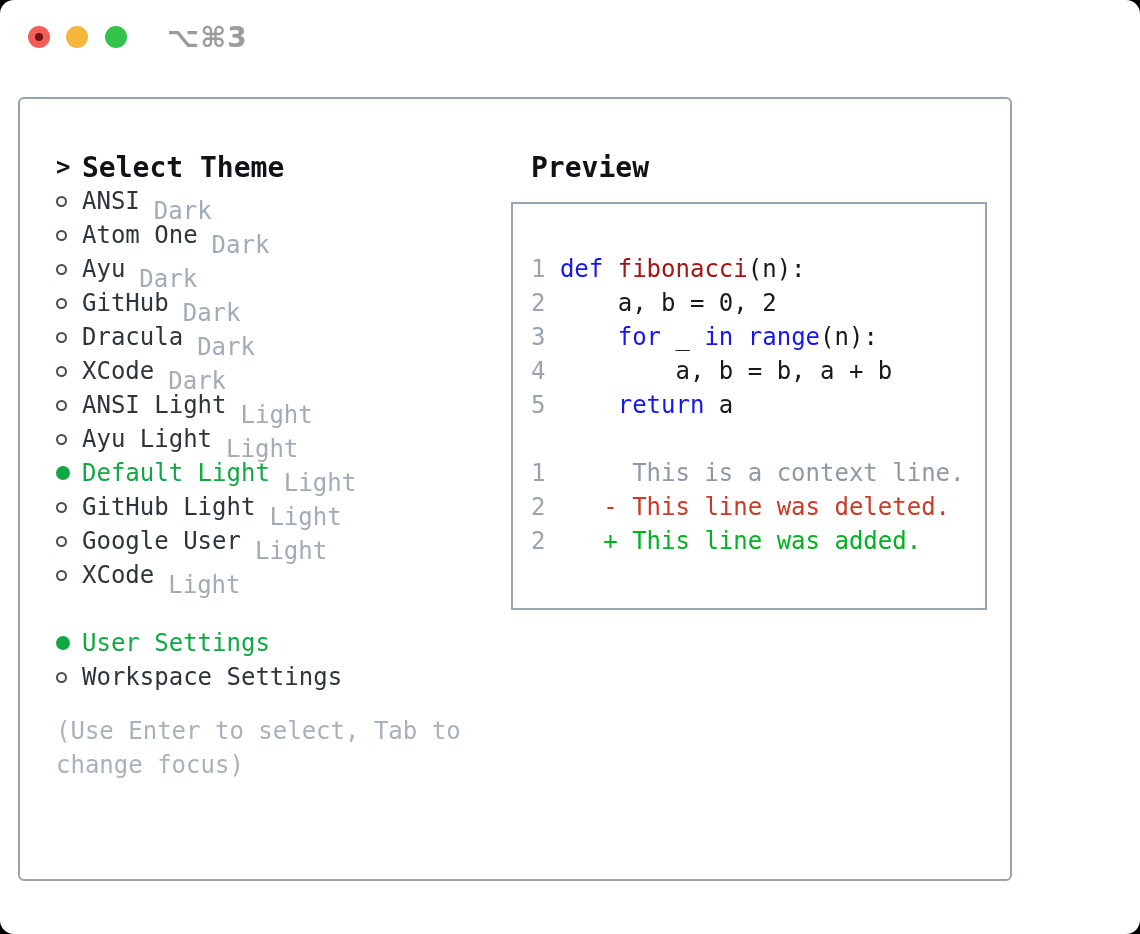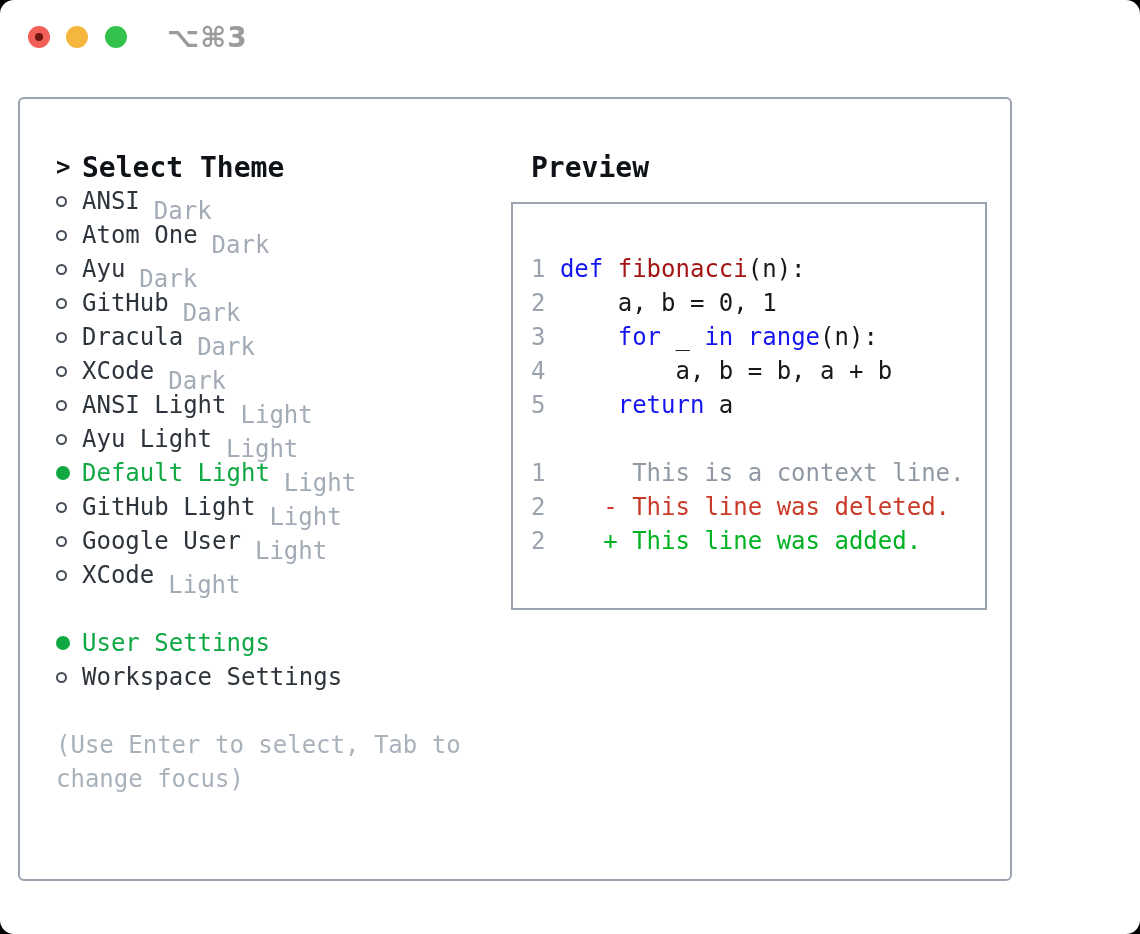--- a/index.html
+++ b/index.html
@@ -45,21 +45,21 @@
   .dot  { width:14px; height:14px; border-radius:50%; background:var(--accent-green); }
   .prefix { flex:0 0 26px; font-weight:700; color:var(--heading); font-size:24px; }
 
   .heading-text { font-size:28px; font-weight:700; color:var(--heading); }
   .sub-heading  { font-size:24px; font-weight:400; color:var(--heading); }
   .label { font-size:24px; color:var(--text); }
   .selected .label { color:var(--accent-green); }
   .tag { font-size:24px; color:var(--tag); margin-left:14px;margin-top:20px; }
 
   .hint {
-    margin-top:34px; width:432px;
+    margin-top:20px; width:432px;
     font-size:24px; line-height:34px; color:var(--hint);
   }
 
   
   .preview-header { height:34px; display:flex; align-items:center;margin-left:29px; }
   .preview-box {
     margin-left:9px; margin-top:18px;
     width:476px; height:408px;
     border:2px solid var(--border);
     padding:17px 0 0 18px;
@@ -120,21 +120,21 @@
       <div class="hint">(Use Enter to select, Tab to change focus)</div>
     </div>
 
     <div class="col-right">
       <div class="preview-header">
         <span class="heading-text">Preview</span>
       </div>
       <div class="preview-box">
           <div class="line"></div>
           <div class="line"><span class="seg-num">1 </span><span class="seg-kw">def</span><span class="seg-plain"> </span><span class="seg-fn">fibonacci</span><span class="seg-plain">(n):</span></div>
-          <div class="line"><span class="seg-num">2 </span><span class="seg-plain">    a, b = 0, 1</span></div>
+          <div class="line"><span class="seg-num">2 </span><span class="seg-plain">    a, b = 0, 2</span></div>
           <div class="line"><span class="seg-num">3 </span><span class="seg-plain">    </span><span class="seg-kw">for</span><span class="seg-plain"> _ </span><span class="seg-kw">in</span><span class="seg-plain"> </span><span class="seg-kw">range</span><span class="seg-plain">(n):</span></div>
           <div class="line"><span class="seg-num">4 </span><span class="seg-plain">        a, b = b, a + b</span></div>
           <div class="line"><span class="seg-num">5 </span><span class="seg-plain">    </span><span class="seg-kw">return</span><span class="seg-plain"> a</span></div>
           <div class="line"></div>
           <div class="line"><span class="seg-num">1</span><span class="seg-ctx">      This is a context line.</span></div>
           <div class="line"><span class="seg-num">2</span><span class="seg-plain">    </span><span class="seg-del">- This line was deleted.</span></div>
           <div class="line"><span class="seg-num">2</span><span class="seg-plain">    </span><span class="seg-add">+ This line was added.</span></div>
         </div>
     </div>
 

